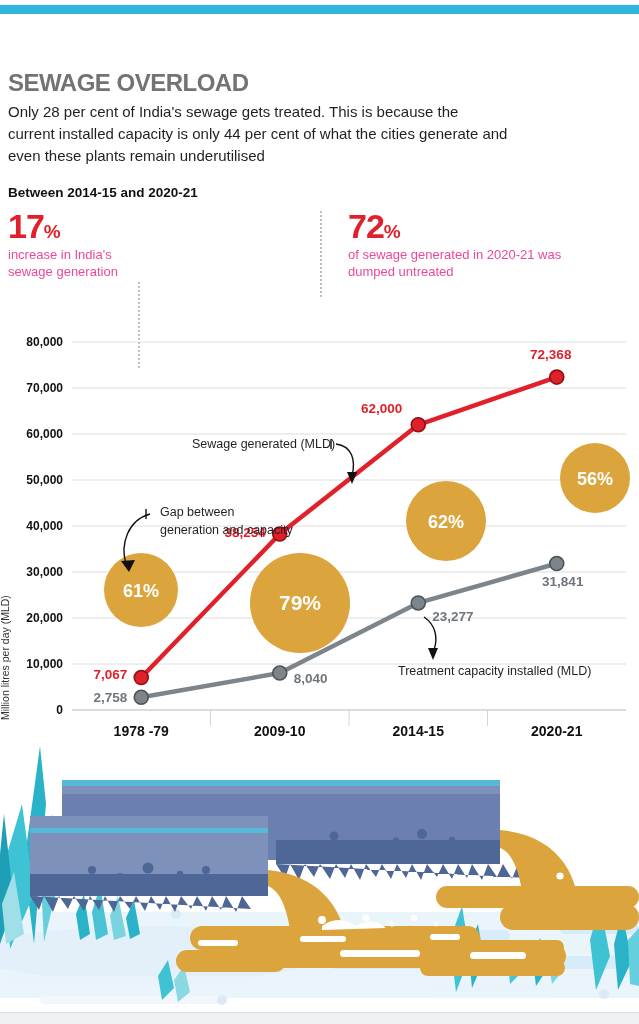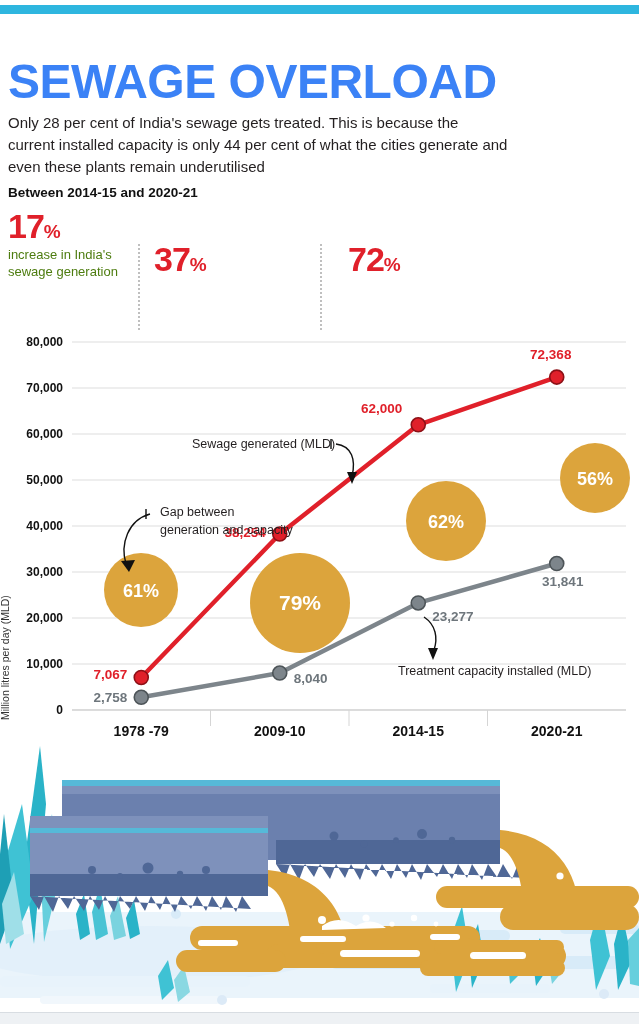--- a/index.html
+++ b/index.html
@@ -11,22 +11,22 @@
     color:#111;
   }
   .page{position:relative;width:639px;height:1024px;overflow:hidden;}
 
   
   .top-rule{position:absolute;left:0;top:5px;width:639px;height:9px;background:#2eb6df;}
 
   
   .header{position:absolute;left:8px;top:58px;width:620px;}
   .title{
-    font-size:48px;font-weight:bold;letter-spacing:-0.5px;line-height:1;
-    color:#3b82f6;margin:0 0 6px 0;font-family:"Liberation Sans", sans-serif;
+    font-size:24px;font-weight:bold;letter-spacing:-0.5px;line-height:1;
+    color:#737373;margin:13px 0 6px 0;font-family:"Liberation Sans", sans-serif;
   }
   .subtitle{
     font-size:15px;line-height:1.45;color:#231f20;margin:0;max-width:500px;
   }
 
   
   .band{position:absolute;left:8px;top:185px;width:620px;}
   .band-head{font-size:13.5px;font-weight:bold;color:#111;margin-bottom:9px;}
   .stats{display:flex;align-items:flex-end;}
   .stat{position:relative;padding-right:14px;}
@@ -35,21 +35,21 @@
   .stat.s3{width:220px;padding-left:28px;}
   .stat .divider{
     position:absolute;left:0;top:2px;width:1px;height:86px;
     border-left:2px dotted #bfbfbf;
   }
   .big{
     color:#e0202a;font-weight:bold;line-height:1;
     font-size:34px;letter-spacing:-1px;margin-bottom:4px;white-space:nowrap;
   }
   .big .pct{font-size:19px;font-weight:bold;letter-spacing:0;}
-  .stat-desc{font-size:13px;line-height:1.28;color:#4d7c0f;}
+  .stat-desc{font-size:13px;line-height:1.28;color:#ec4899;}
 
   
   .chart{position:absolute;left:0;top:320px;width:639px;height:420px;}
   .chart svg{display:block;}
 
   .ylabel{
     position:absolute;left:-1px;top:400px;
     transform:rotate(-90deg);transform-origin:0 0;
     font-size:10.5px;color:#333;white-space:nowrap;
   }
@@ -85,26 +85,26 @@
     <div class="band-head">Between 2014-15 and 2020-21</div>
     <div class="stats">
 
       <div class="stat s1">
         <div class="big"><span>17</span><span class="pct">%</span></div>
         <div class="stat-desc">increase in India's sewage generation</div>
       </div>
 
       <div class="stat s2">
         <div class="divider"></div>
-        <div class="big"><span>37</span><span class="pct">%</span></div>
       </div>
 
       <div class="stat s3">
         <div class="divider"></div>
         <div class="big"><span>72</span><span class="pct">%</span></div>
+        <div class="stat-desc">of sewage generated in 2020-21 was dumped untreated</div>
       </div>
 
     </div>
   </div>
 
   <div class="chart">
     <div class="ylabel">Million litres per day (MLD)</div>
     <svg id="chart-svg" width="639" height="420" viewBox="0 0 639 420">
       <g id="grid-group">
           <line x1="72" y1="390" x2="626" y2="390" stroke="#dddddd" stroke-width="1"></line>

